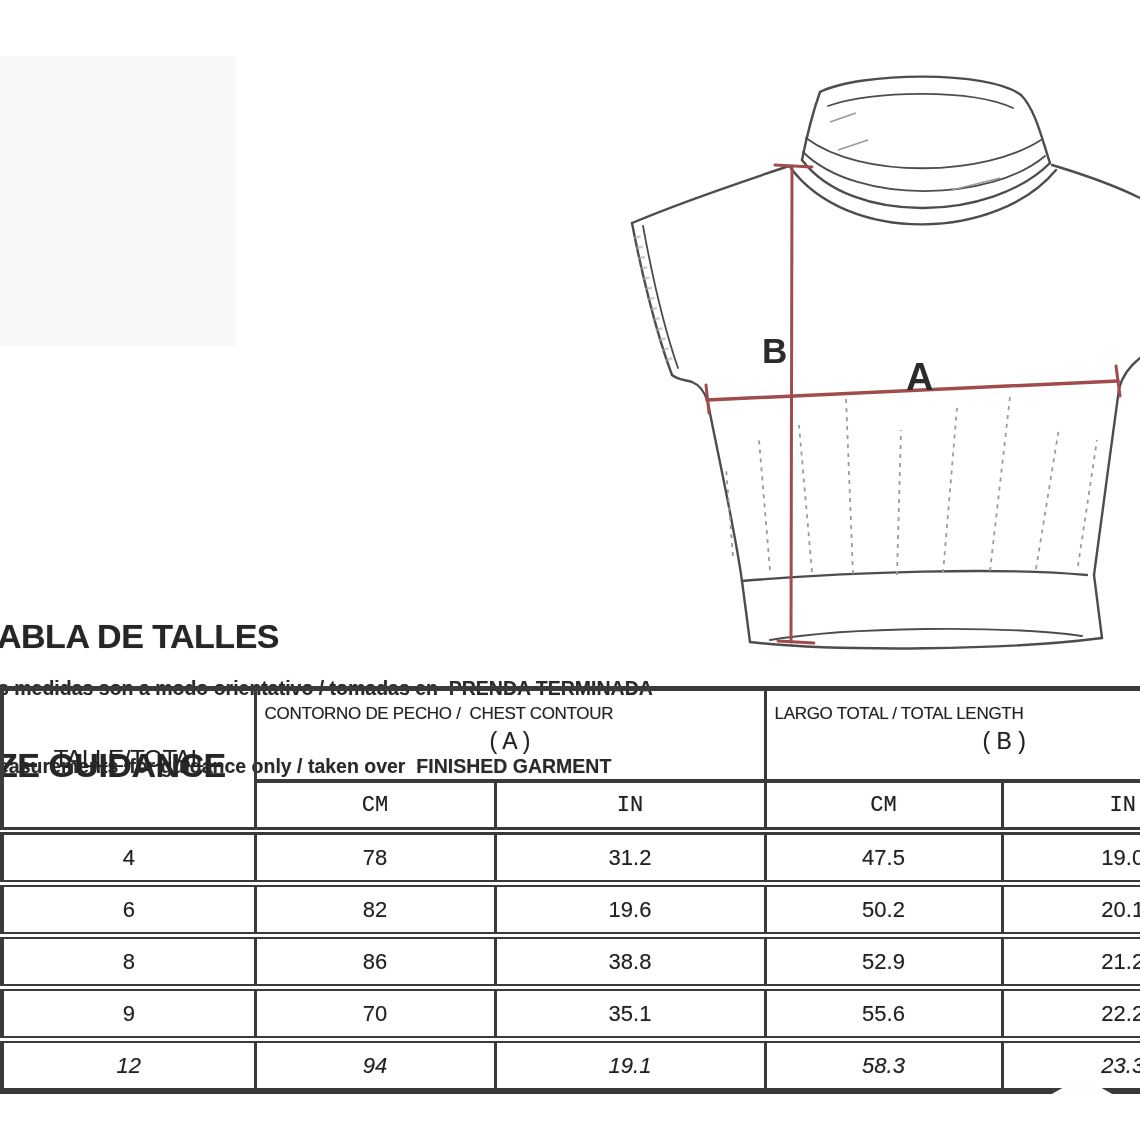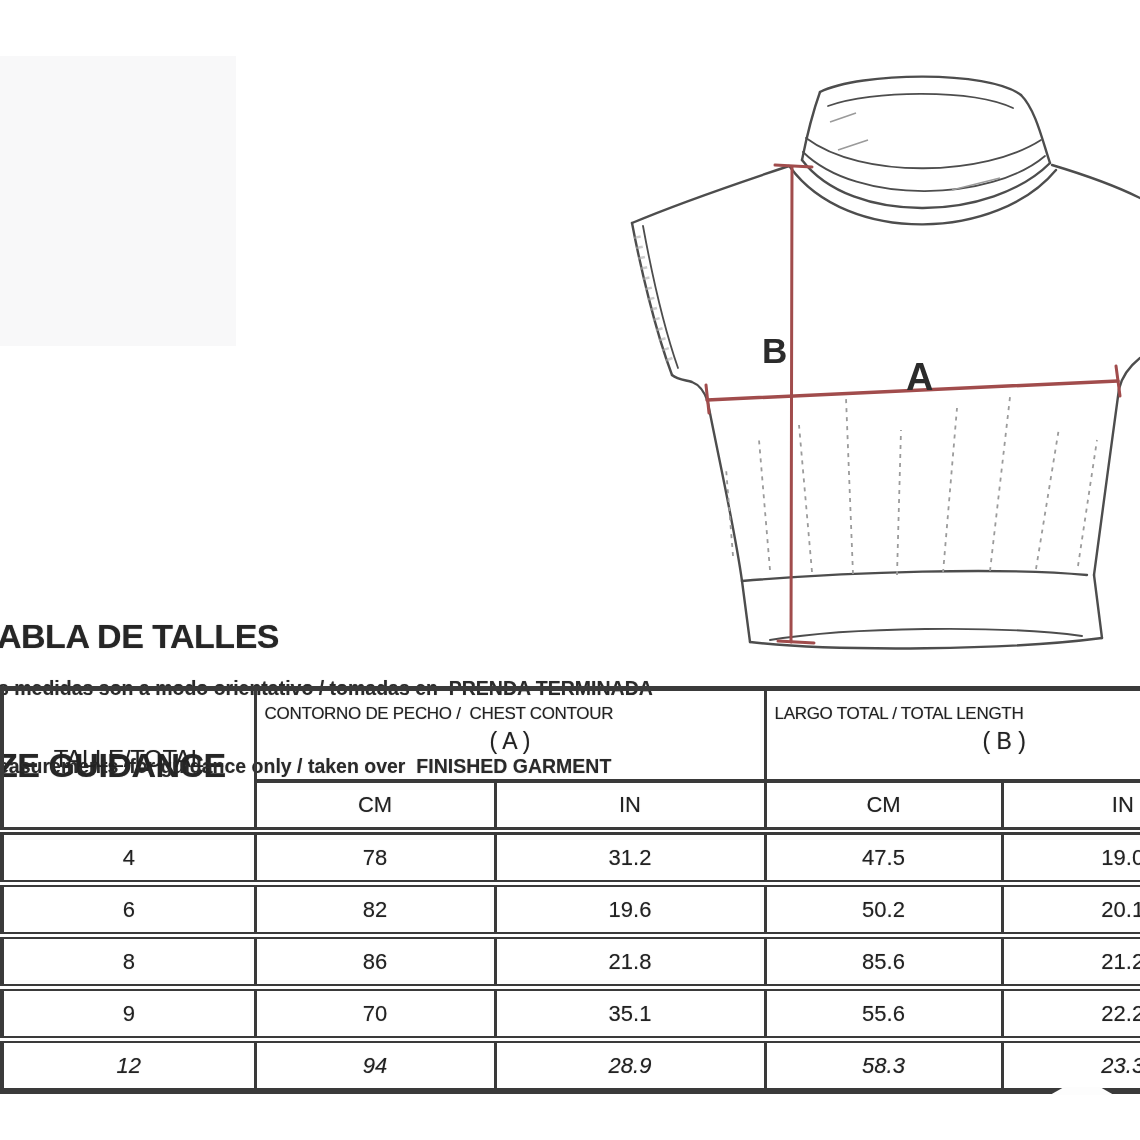--- a/index.html
+++ b/index.html
@@ -41,21 +41,21 @@
     font-size:22px;color:#222;
     text-shadow:0 0 1px rgba(30,30,30,.4);
   }
   .size-table td{padding:0;text-align:center;vertical-align:middle;}
   .col-size{width:253px;}
   .col-acm{width:240px;}
   .col-ain{width:270px;}
   .col-bcm{width:237px;}
   .col-bin{width:240px;}
   tr.h1 td{height:88px;}
-  tr.h2 td{height:44px;border-bottom:8px double #3a3a3a;}
+  tr.h2 td{height:44px;border-bottom:8px double #3a3a3a;font-family:Liberation Mono, monospace;}
   td.size-head{
     font-size:24px;letter-spacing:-0.3px;
     border-bottom:8px double #3a3a3a;
   }
   td.group-head{
     border-left:3px solid #3a3a3a;
     border-bottom:4px solid #3a3a3a;
     vertical-align:top;
   }
   .g-title{
@@ -187,34 +187,34 @@
   <tr class="dr">
     <td>6</td>
     <td class="vline">82</td>
     <td class="vline">19.6</td>
     <td class="vline">50.2</td>
     <td class="vline">20.1</td>
   </tr>
   <tr class="dr">
     <td>8</td>
     <td class="vline">86</td>
-    <td class="vline">21.8</td>
-    <td class="vline">85.6</td>
+    <td class="vline">38.8</td>
+    <td class="vline">52.9</td>
     <td class="vline">21.2</td>
   </tr>
   <tr class="dr">
     <td>9</td>
     <td class="vline">70</td>
     <td class="vline">35.1</td>
     <td class="vline">55.6</td>
     <td class="vline">22.2</td>
   </tr>
   <tr class="dr">
     <td>12</td>
     <td class="vline">94</td>
-    <td class="vline">28.9</td>
+    <td class="vline">19.1</td>
     <td class="vline">58.3</td>
     <td class="vline">23.3</td>
   </tr>
   </tbody>
 </table>
 
 <div class="notch"></div>
 
 </body></html>

